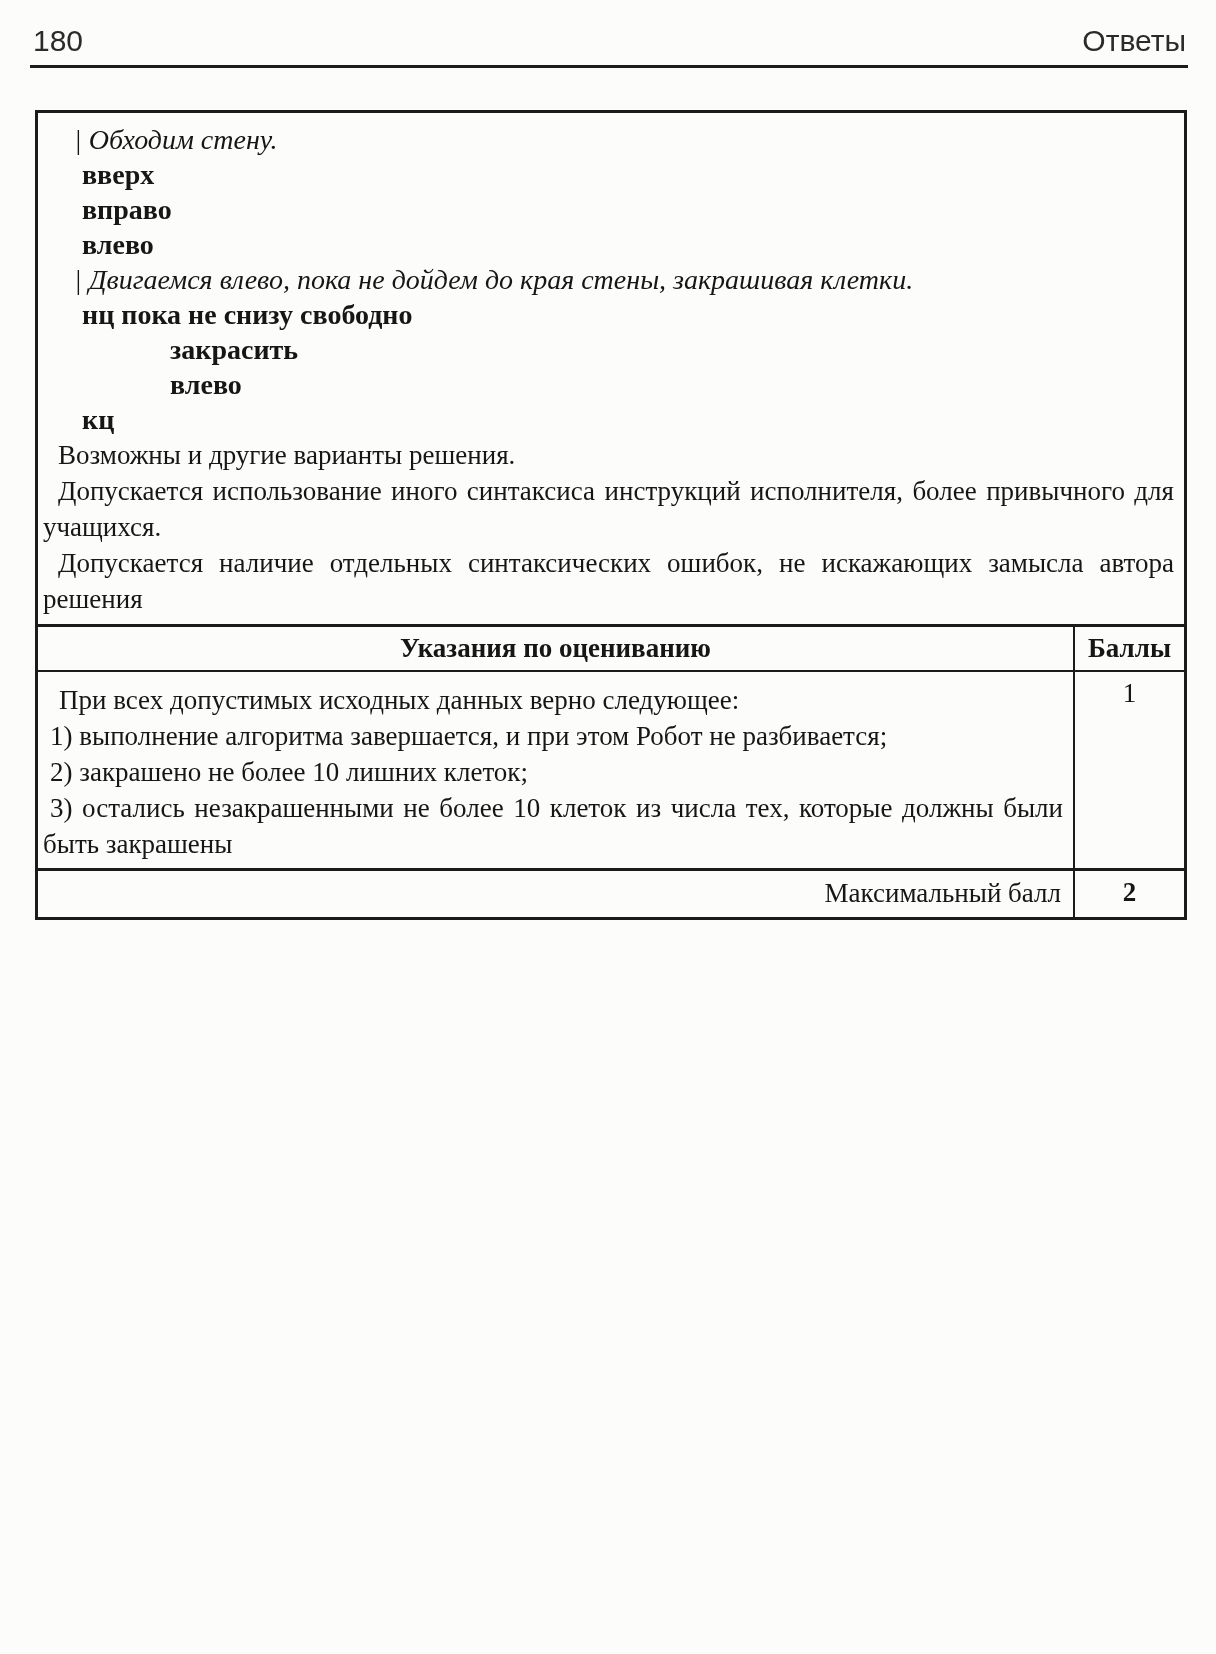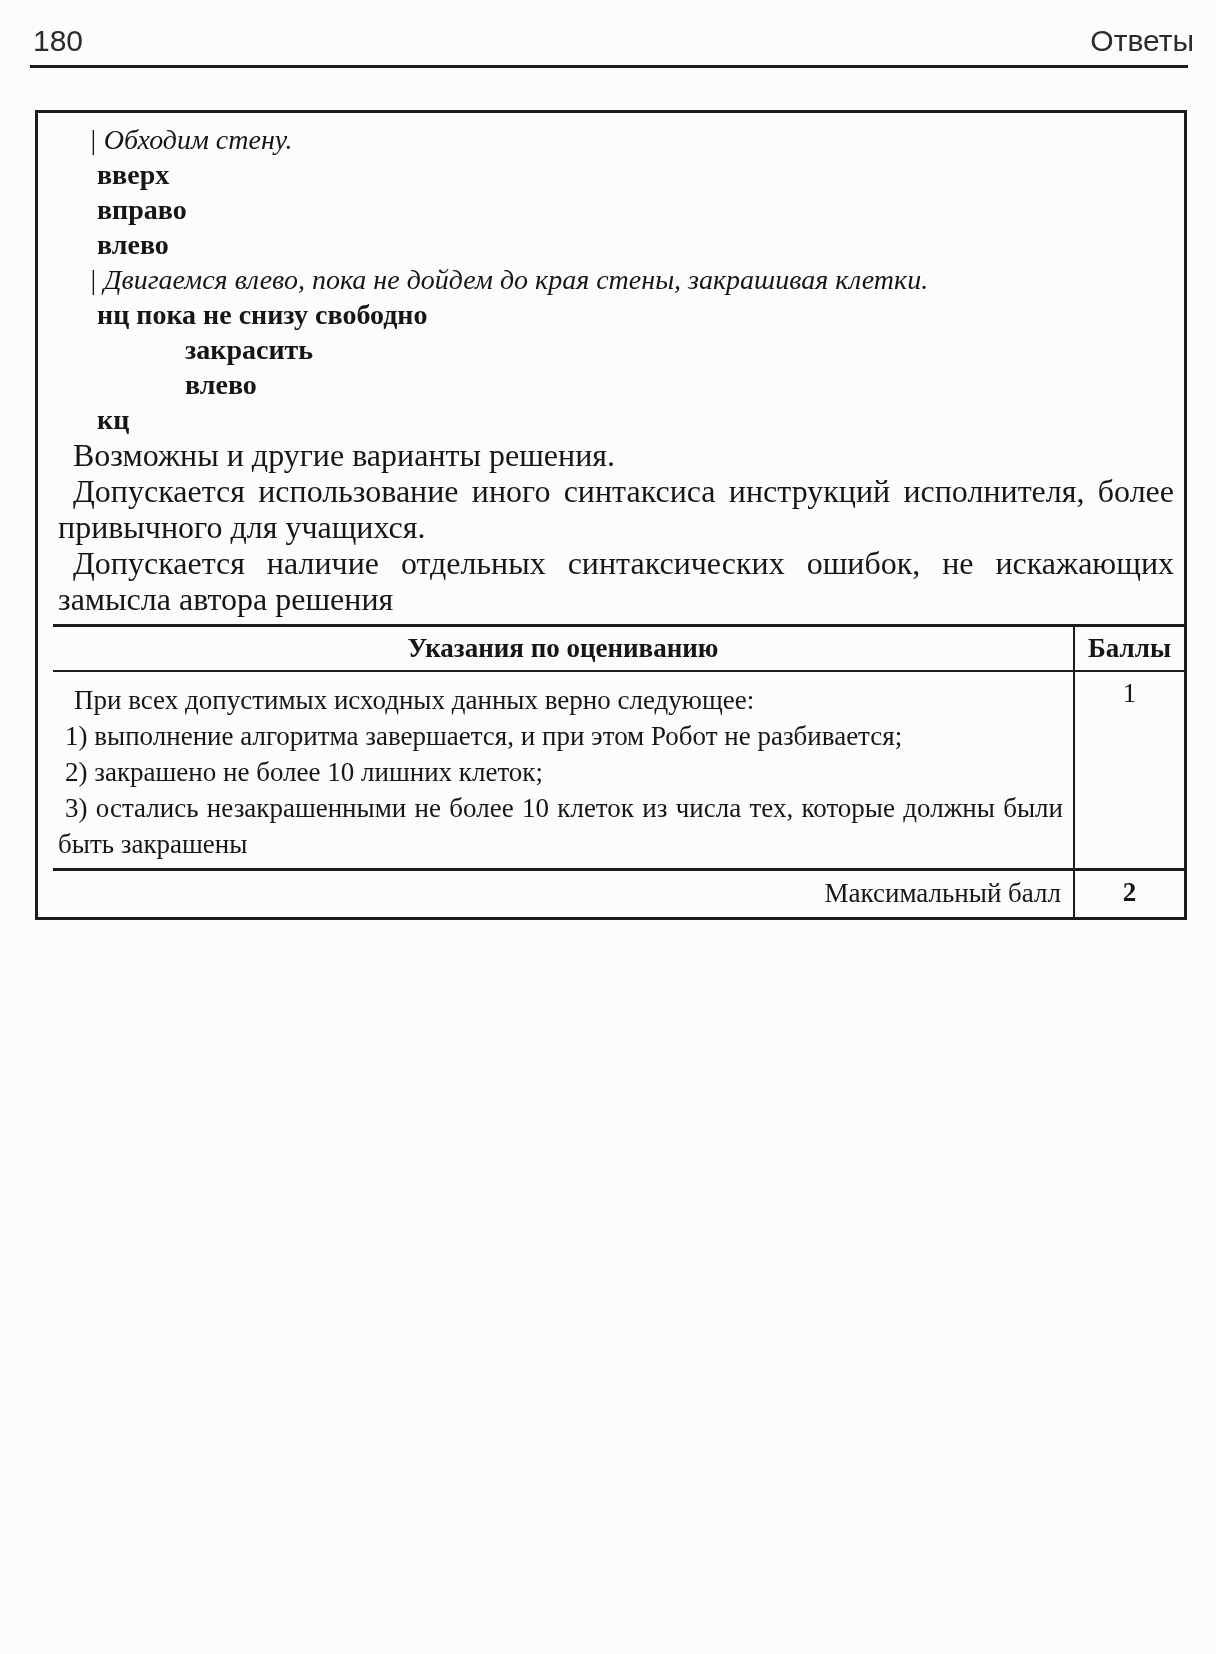--- a/index.html
+++ b/index.html
@@ -12,53 +12,52 @@
     overflow: hidden;
   }
   .page {
     width: 1216px; height: 1654px;
     background: #fcfcfb;
   }
 
   
   .page-header {
     display: flex; justify-content: space-between; align-items: baseline;
-    padding: 24px 22px 0 33px;
+    padding: 24px 30px 0 33px;
     font-family: "Liberation Sans", sans-serif;
     font-size: 30px; line-height: 34px;
     color: #2b2b2b;
   }
   .header-rule {
     margin: 7px 28px 0 30px;
     border-top: 3px solid #1c1c1c;
   }
 
   
   .solution-box {
     margin: 42px 29px 0 35px;
     border: 3px solid #1b1b1b;
     background: #fcfcfb;
-    padding-left: 15px;
   }
   .solution-body { padding: 9px 8px 7px 4px; }
 
   .code-line {
     font-weight: bold;
     font-size: 28px; line-height: 35px;
     margin-left: 40px;
     white-space: pre;
   }
   .code-line.indent { margin-left: 128px; }
   .comment-line {
     font-style: italic;
     font-size: 28px; line-height: 35px;
     margin-left: 32px;
   }
   .note {
-    font-size: 32px; line-height: 36px;
+    font-size: 27px; line-height: 36px;
     text-align: justify;
     text-indent: 15px;
     margin: 0 2px 0 1px;
   }
 
   
   .grading-table {
     width: 100%;
     border-collapse: collapse;
     table-layout: fixed;

